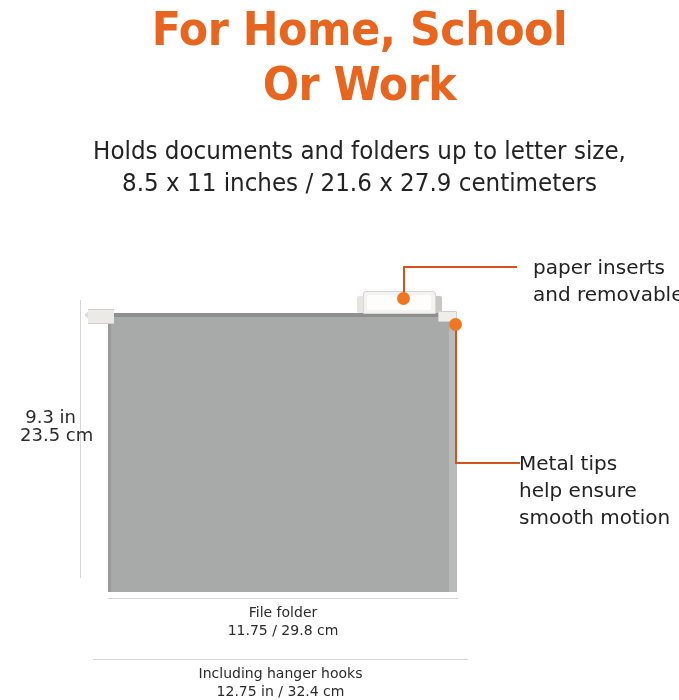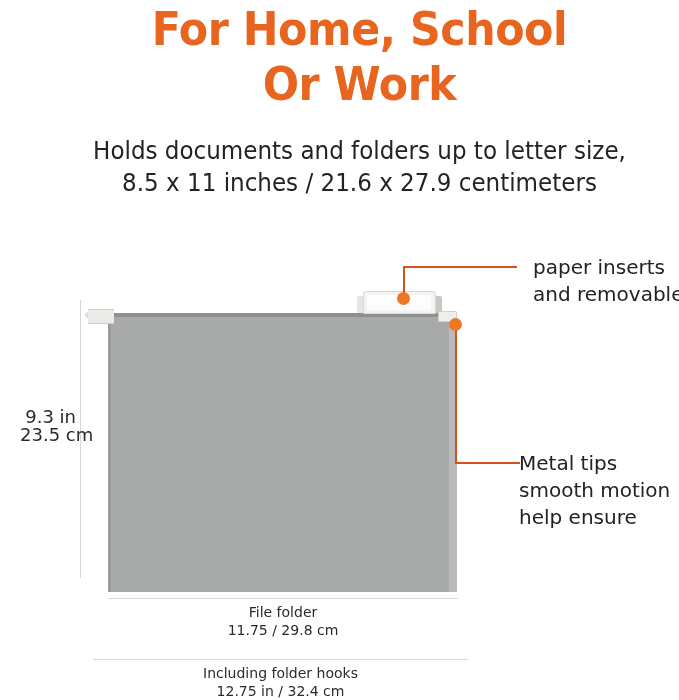--- a/index.html
+++ b/index.html
@@ -278,35 +278,35 @@
   <div class="callout-text" id="callout-1-text">
     <span class="co-line">paper inserts</span>
     <span class="co-line">and removable</span>
   </div>
 
   <div class="leader-v c2-v"></div>
   <div class="leader-h c2-h"></div>
   <div class="leader-dot c2-dot"></div>
   <div class="callout-text" id="callout-2-text">
     <span class="co-line">Metal tips</span>
+    <span class="co-line">help ensure</span>
     <span class="co-line">smooth motion</span>
-    <span class="co-line">help ensure</span>
   </div>
 
   <div class="dim-line-vertical"></div>
   <div class="dim-label-left">
     <span class="dl-line">9.3 in</span>
     <span class="dl-line">23.5 cm</span>
   </div>
 
   <div class="dim-line-horizontal" id="dim-line-folder"></div>
   <div class="dim-label-bottom" id="dim-label-folder">
     <span class="dl-line">File folder</span>
     <span class="dl-line">11.75 / 29.8 cm</span>
   </div>
 
   <div class="dim-line-horizontal" id="dim-line-hooks"></div>
   <div class="dim-label-bottom" id="dim-label-hooks">
-    <span class="dl-line">Including folder hooks</span>
+    <span class="dl-line">Including hanger hooks</span>
     <span class="dl-line">12.75 in / 32.4 cm</span>
   </div>
 
 </div>
 
 </body></html>

